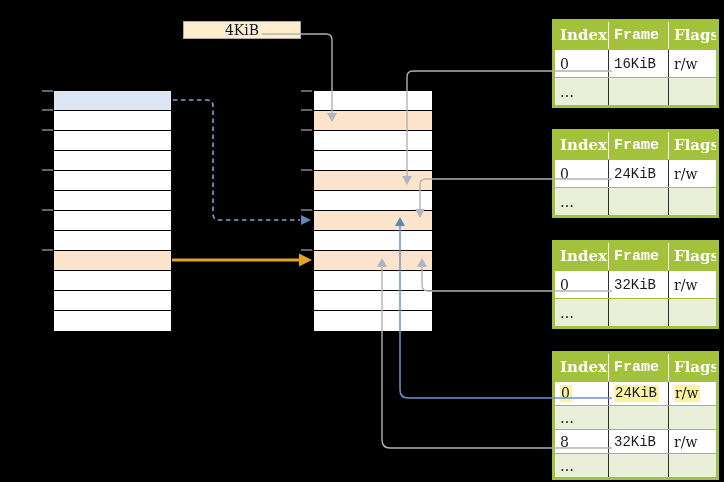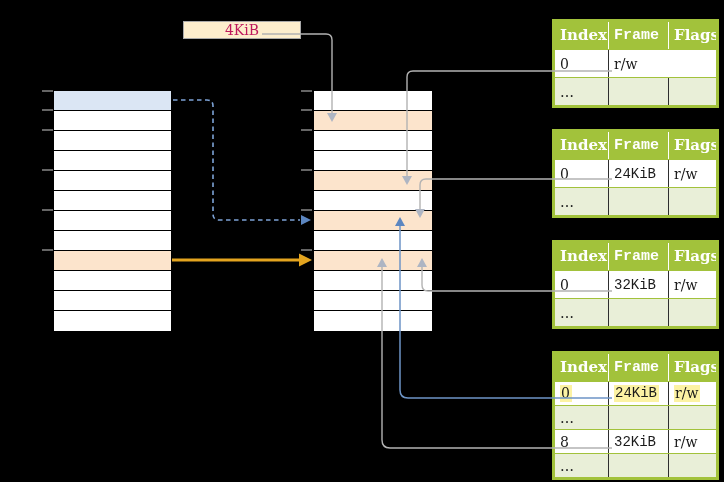--- a/index.html
+++ b/index.html
@@ -8,21 +8,21 @@
     background:#000;
     font-family:"DejaVu Serif","Liberation Serif",serif;
     position:relative;
   }
   .stage{position:absolute;left:0;top:0;width:724px;height:482px;}
 
   
   .sizebox{
     position:absolute;left:183px;top:21px;width:118px;height:18px;
     background:#fdeecd;border:1px solid #a9a9a9;box-sizing:border-box;
-    text-align:center;font-size:14px;line-height:16px;color:#be185d;
+    text-align:center;font-size:14px;line-height:16px;color:#0f172a;
   }
 
   
   .memcol{
     position:absolute;top:90px;height:241px;
     border:1px solid #000;box-sizing:border-box;background:#fff;
   }
   .memcol.vm{left:53px;width:119px;}
   .memcol.pm{left:313px;width:120px;}
   .memrow{
@@ -108,20 +108,21 @@
     </div>
 
   <div class="ptable" style="top:19px">
     <div class="thead">
       <div class="hcell ci">Index</div>
       <div class="hcell cf">Frame</div>
       <div class="hcell cg">Flags</div>
     </div>
     <div class="trow white">
       <div class="dcell ci">0</div>
+      <div class="dcell cf">16KiB</div>
       <div class="dcell cg">r/w</div>
     </div>
     <div class="trow green">
       <div class="dcell ci">…</div>
       <div class="dcell cf"></div>
       <div class="dcell cg"></div>
     </div>
   </div>
 
   <div class="ptable" style="top:129px">

